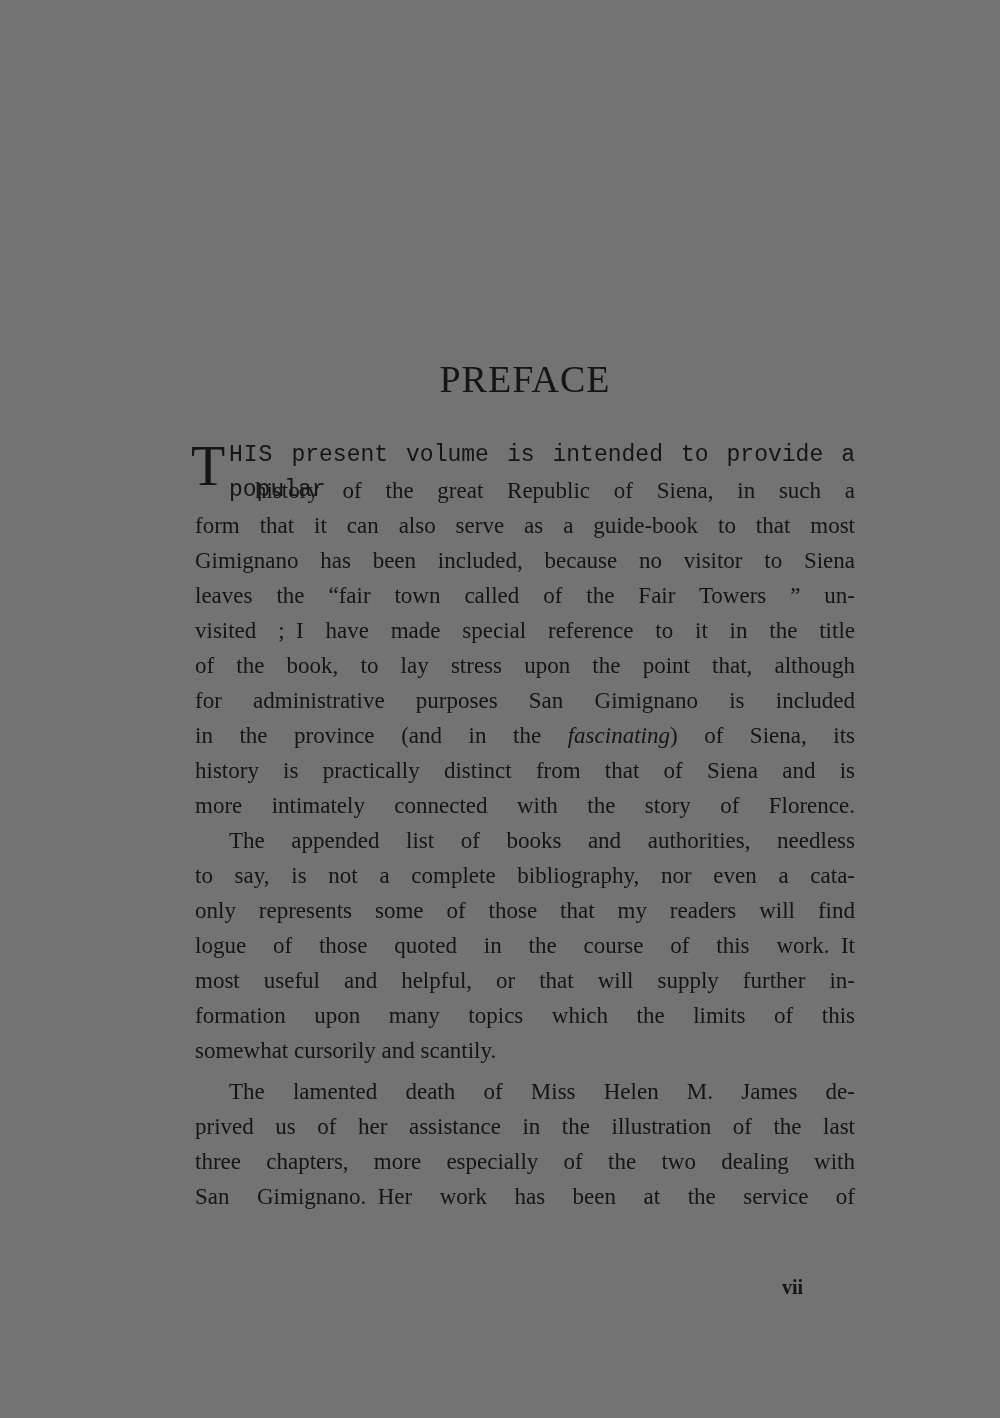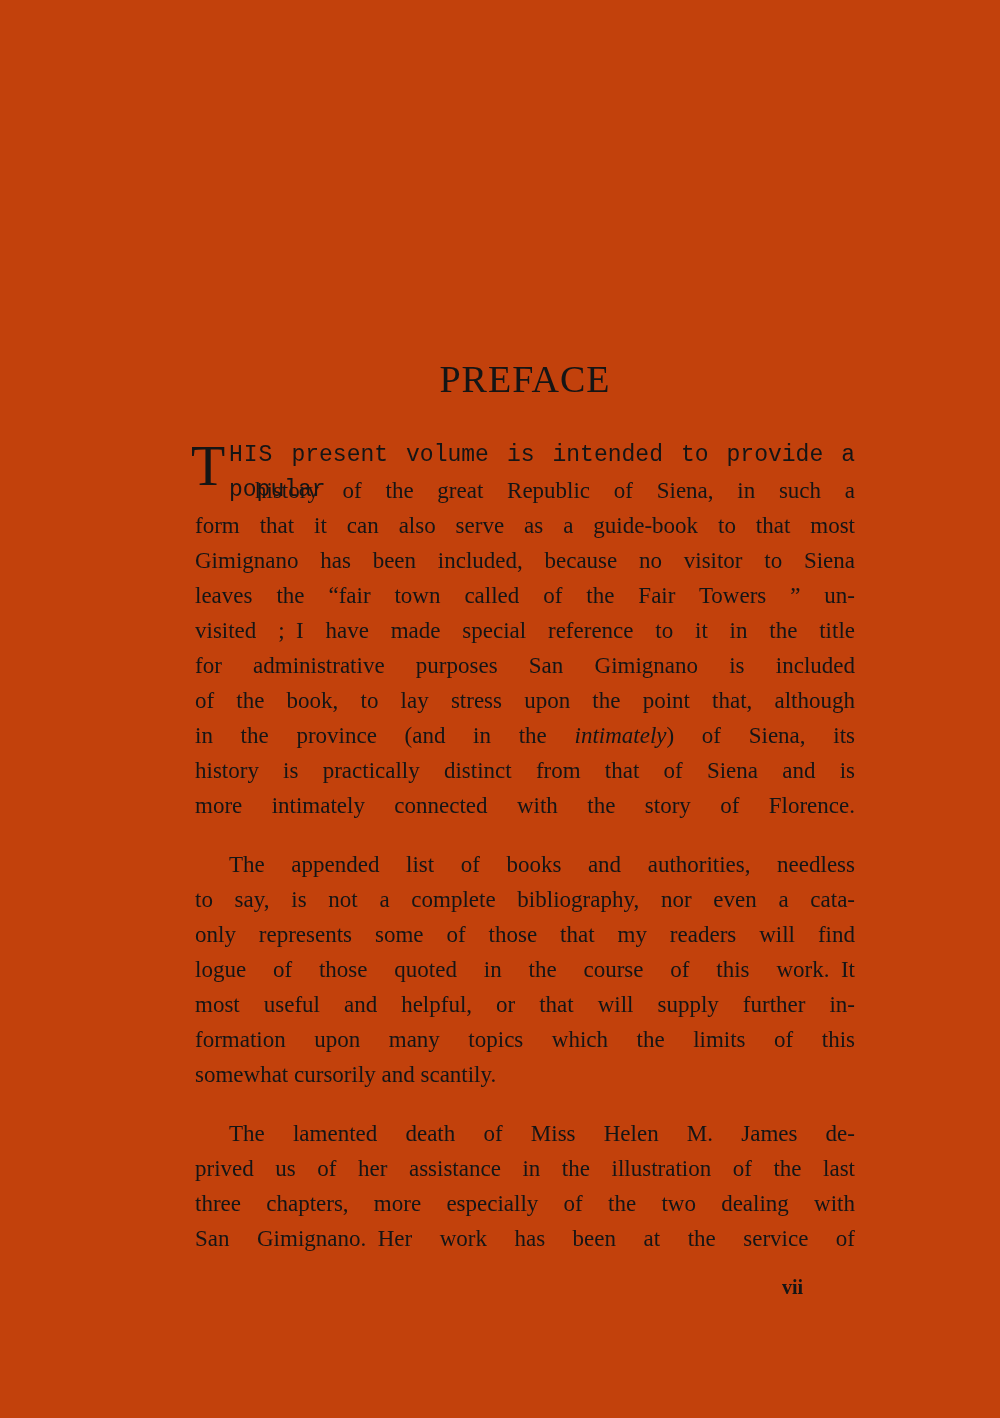--- a/index.html
+++ b/index.html
@@ -4,21 +4,21 @@
 <style>
   html, body {
     margin: 0;
     padding: 0;
     background: #ffffff;
   }
   .page {
     position: relative;
     width: 1000px;
     height: 1418px;
-    background: #c2410c;
+    background: #737373;
     color: #151515;
     font-family: "Liberation Serif", "DejaVu Serif", serif;
     overflow: hidden;
   }
   .title {
     position: absolute;
     top: 360px;
     left: 195px;
     width: 660px;
     text-align: center;
@@ -37,21 +37,21 @@
   .para { position: relative; }
   .para2 { margin-top: 0px; }
   .para3 { margin-top: 6px; }
   .line {
     height: 35px;
     line-height: 35px;
     text-align: justify;
     text-align-last: justify;
   }
   .line.last { text-align-last: left; }
-  .line.indent { padding-left: 34px; margin-top: 24px; }
+  .line.indent { padding-left: 34px; }
   .line.dc1 { padding-left: 34px; font-family: Liberation Mono, monospace; }
   .line.dc2 { padding-left: 60px; }
   .dropcap {
     position: absolute;
     left: -4px;
     top: 0;
     font-size: 56px;
     line-height: 1;
   }
   .caps { letter-spacing: 1px; }
@@ -79,23 +79,23 @@
   <div class="text-block">
 
     <div class="para para1">
       <span class="dropcap">T</span>
       <div class="line dc1"><span class="caps">HIS</span><span> present volume is intended to provide a popular</span></div>
       <div class="line dc2">history of the great Republic of Siena, in such a</div>
       <div class="line">form that it can also serve as a guide-book to that most</div>
       <div class="line">Gimignano has been included, because no visitor to Siena</div>
       <div class="line">leaves the “fair town called of the Fair Towers ” un-</div>
       <div class="line">visited ; I have made special reference to it in the title</div>
+      <div class="line">of the book, to lay stress upon the point that, although</div>
       <div class="line">for administrative purposes San Gimignano is included</div>
-      <div class="line">of the book, to lay stress upon the point that, although</div>
-      <div class="line"><span>in the province (and in the </span><span class="italic">intimately</span><span>) of Siena, its</span></div>
+      <div class="line"><span>in the province (and in the </span><span class="italic">fascinating</span><span>) of Siena, its</span></div>
       <div class="line">history is practically distinct from that of Siena and is</div>
       <div class="line">more intimately connected with the story of Florence.</div>
     </div>
 
     <div class="para para2">
       <div class="line indent">The appended list of books and authorities, needless</div>
       <div class="line">to say, is not a complete bibliography, nor even a cata-</div>
       <div class="line">only represents some of those that my readers will find</div>
       <div class="line">logue of those quoted in the course of this work. It</div>
       <div class="line">most useful and helpful, or that will supply further in-</div>

